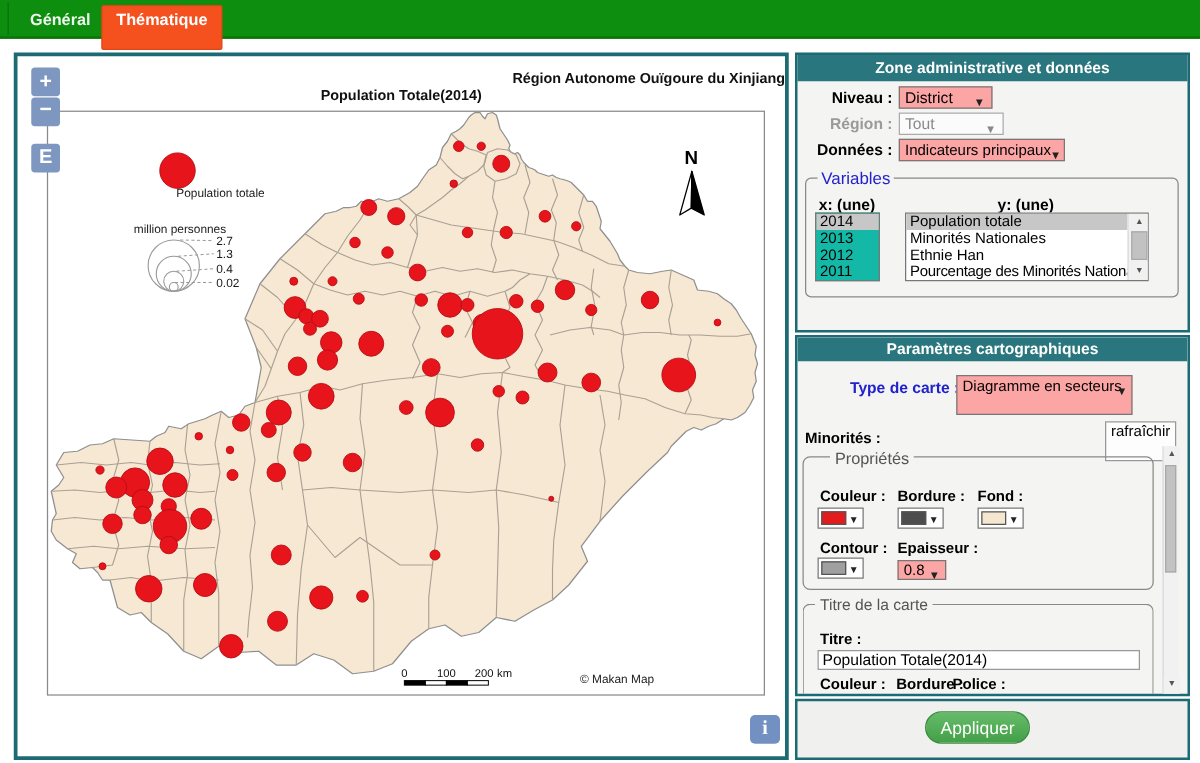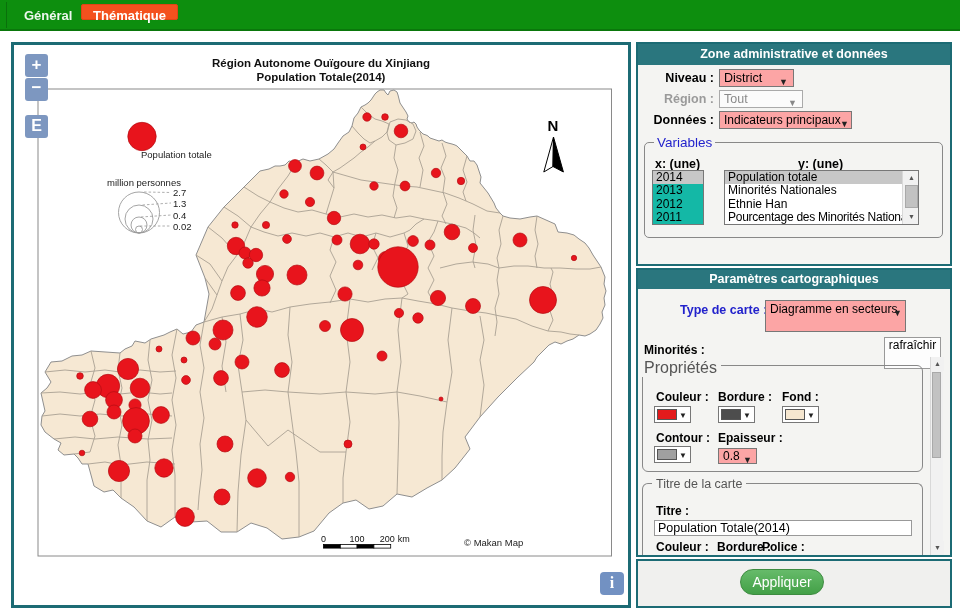--- a/index.html
+++ b/index.html
@@ -3,24 +3,24 @@
 <meta charset="utf-8">
 <style>
 *{margin:0;padding:0;box-sizing:border-box;}
 html,body{width:960px;height:610px;background:#fff;font-family:"Liberation Sans",sans-serif;}
 #app{position:relative;width:960px;height:610px;overflow:hidden;background:#fff;}
 .abs{position:absolute;}
 
 #topbar{left:0;top:0;width:960px;height:31px;background:#0d8e0e;border-bottom:2px solid #0a770b;}
 #tabsep{left:6px;top:2px;width:1px;height:26px;background:#0a700b;}
 #general{left:24px;top:8px;color:#eef7ee;font-weight:bold;font-size:13px;}
-#thematique{left:81px;top:4px;width:97px;height:16px;background:#f4511e;border:1px solid #e04515;color:#fff;font-weight:bold;font-size:13px;text-align:center;line-height:22px;border-radius:2px;}
+#thematique{left:81px;top:4px;width:97px;height:36px;background:#f4511e;border:1px solid #e04515;color:#fff;font-weight:bold;font-size:13px;text-align:center;line-height:22px;border-radius:2px;}
 
 #mappanel{left:11px;top:42px;width:620px;height:566px;border:3px solid #1c6b74;background:#fff;}
-#mtitle1{left:0px;top:12px;width:614px;text-align:center;font-size:11.5px;font-weight:bold;color:#111;}
+#mtitle1{left:0px;top:12px;width:614px;text-align:right;font-size:11.5px;font-weight:bold;color:#111;}
 #mtitle2{left:0px;top:26px;width:614px;text-align:center;font-size:11.5px;font-weight:bold;color:#111;}
 .zbtn{width:23px;height:23px;background:#7d97c0;border-radius:3px;color:#fff;font-weight:bold;text-align:center;}
 #zplus{left:11px;top:9px;font-size:17px;line-height:22px;}
 #zminus{left:11px;top:33px;font-size:17px;line-height:19px;}
 #zE{left:11px;top:70px;font-size:16px;line-height:22px;}
 #ibtn{left:586px;top:527px;width:24px;height:23px;background:#7291c2;border-radius:4px;color:#fff;font-weight:bold;font-family:"Liberation Serif",serif;font-size:16px;text-align:center;line-height:22px;}
 
 .tealbox{border:2px solid #1c6b74;background:#f4f4f2;}
 .thead{background:#2a767e;color:#fff;font-weight:bold;font-size:12.5px;text-align:center;}
 #panelA{left:636px;top:42px;width:316px;height:224px;}
@@ -269,21 +269,21 @@
   </div>
 
   <div class="abs tealbox" id="panelB">
     <div class="thead">Paramètres cartographiques</div>
     <div class="abs" style="left:42px;top:33px;color:#2222cc;font-weight:bold;font-size:12.5px;white-space:nowrap;">Type de carte :</div>
     <div class="abs sel" style="left:127px;top:30px;width:141px;height:32px;line-height:16px;"><span style="font-size:12px;">Diagramme en secteurs</span><span class="ar" style="top:4px;right:3px;">▼</span></div>
     <div class="abs" style="left:6px;top:73px;font-weight:bold;font-size:12px;">Minorités :</div>
     <div class="abs" style="left:246px;top:67px;width:57px;height:32px;background:#fdfdfd;border:1px solid #999;font-size:12px;text-align:center;line-height:15px;">rafraîchir</div>
 
     <div class="abs" style="left:4px;top:95px;width:281px;height:107px;border:1px solid #888;border-radius:6px;"></div>
-    <div class="abs" style="left:2px;top:89px;background:#f4f4f2;padding:0 4px;font-size:16px;color:#555;">Propriétés</div>
+    <div class="abs" style="left:26px;top:89px;background:#f4f4f2;padding:0 4px;font-size:13px;color:#555;">Propriétés</div>
     <div class="abs" style="left:18px;top:120px;font-weight:bold;font-size:12px;">Couleur :</div>
     <div class="abs" style="left:80px;top:120px;font-weight:bold;font-size:12px;">Bordure :</div>
     <div class="abs" style="left:144px;top:120px;font-weight:bold;font-size:12px;text-align:center;">Fond :</div>
     <div class="sw" style="left:16px;top:136px;">
         <span class="c" style="background:#e31b1c;"></span>
         <span class="a">▼</span>
       </div>
     <div class="sw" style="left:80px;top:136px;">
         <span class="c" style="background:#4d4d4d;"></span>
         <span class="a">▼</span>

